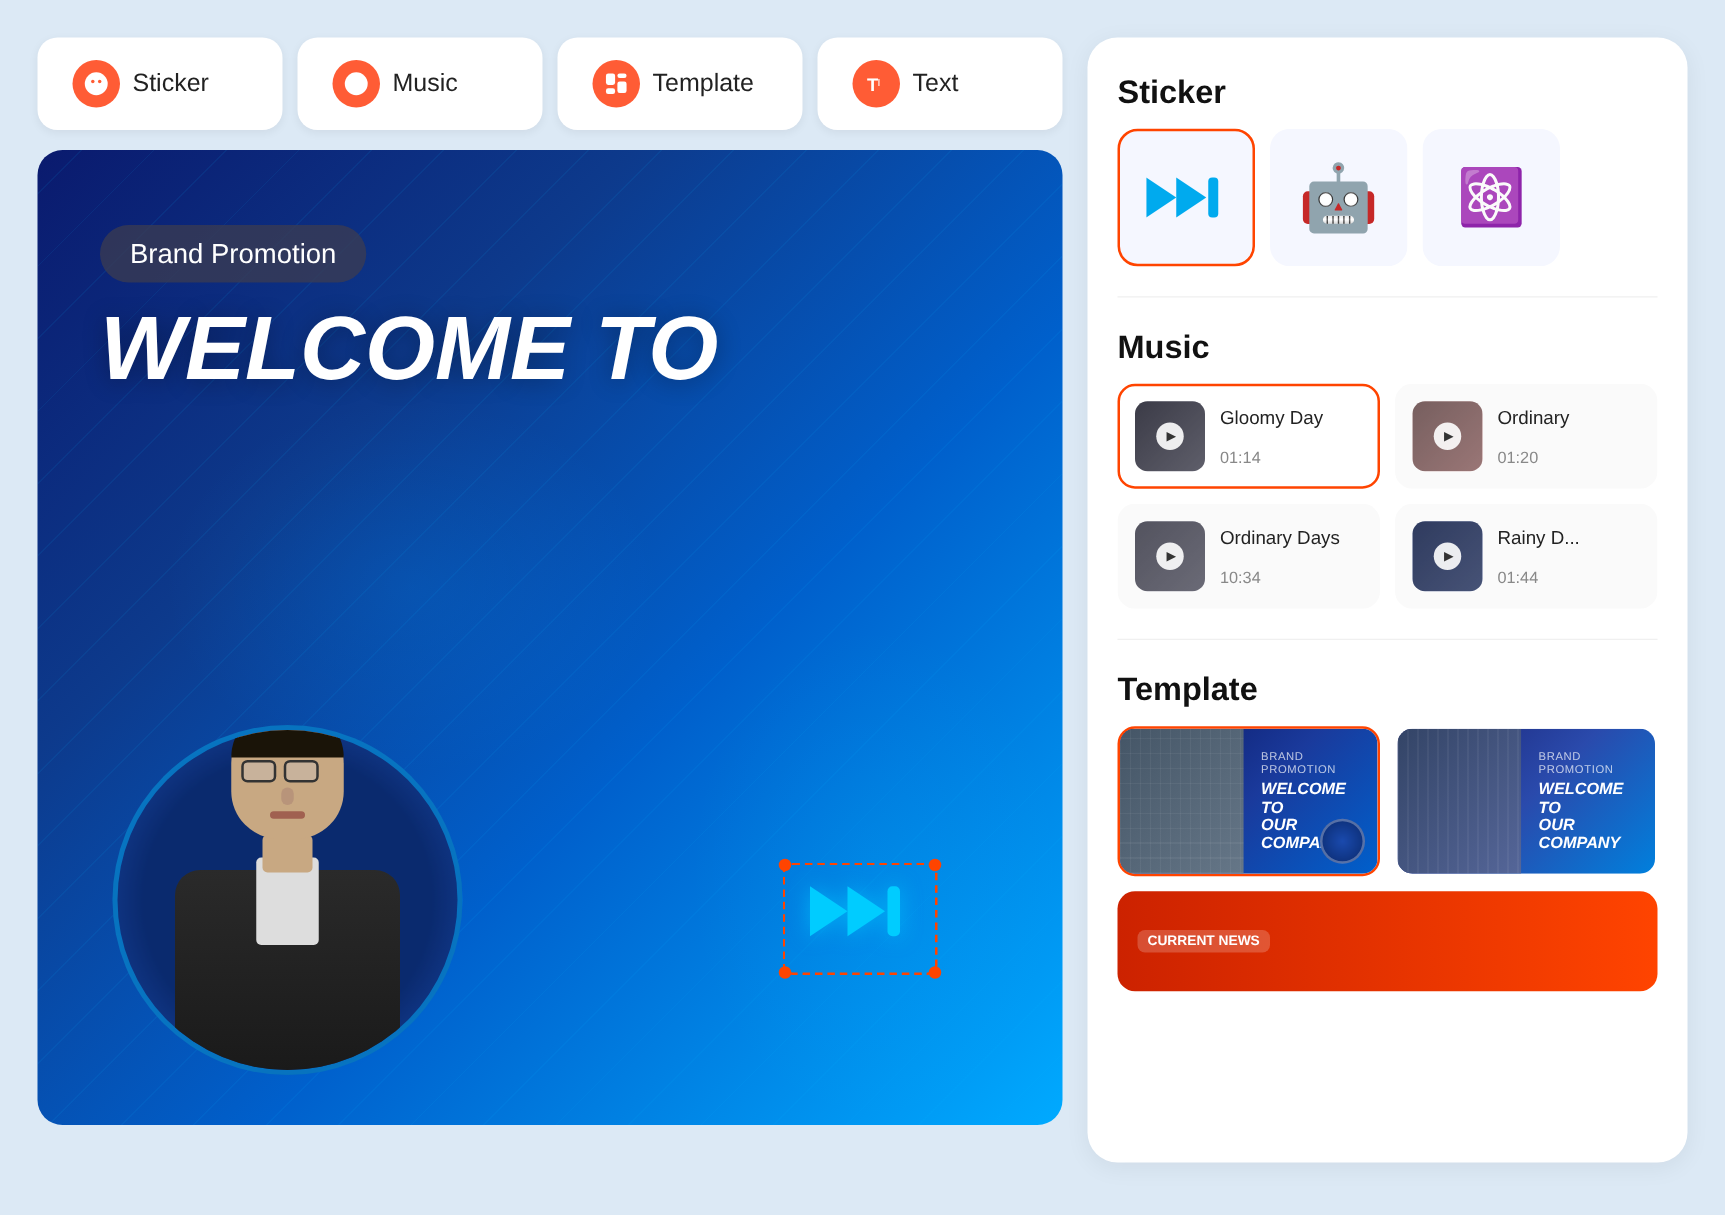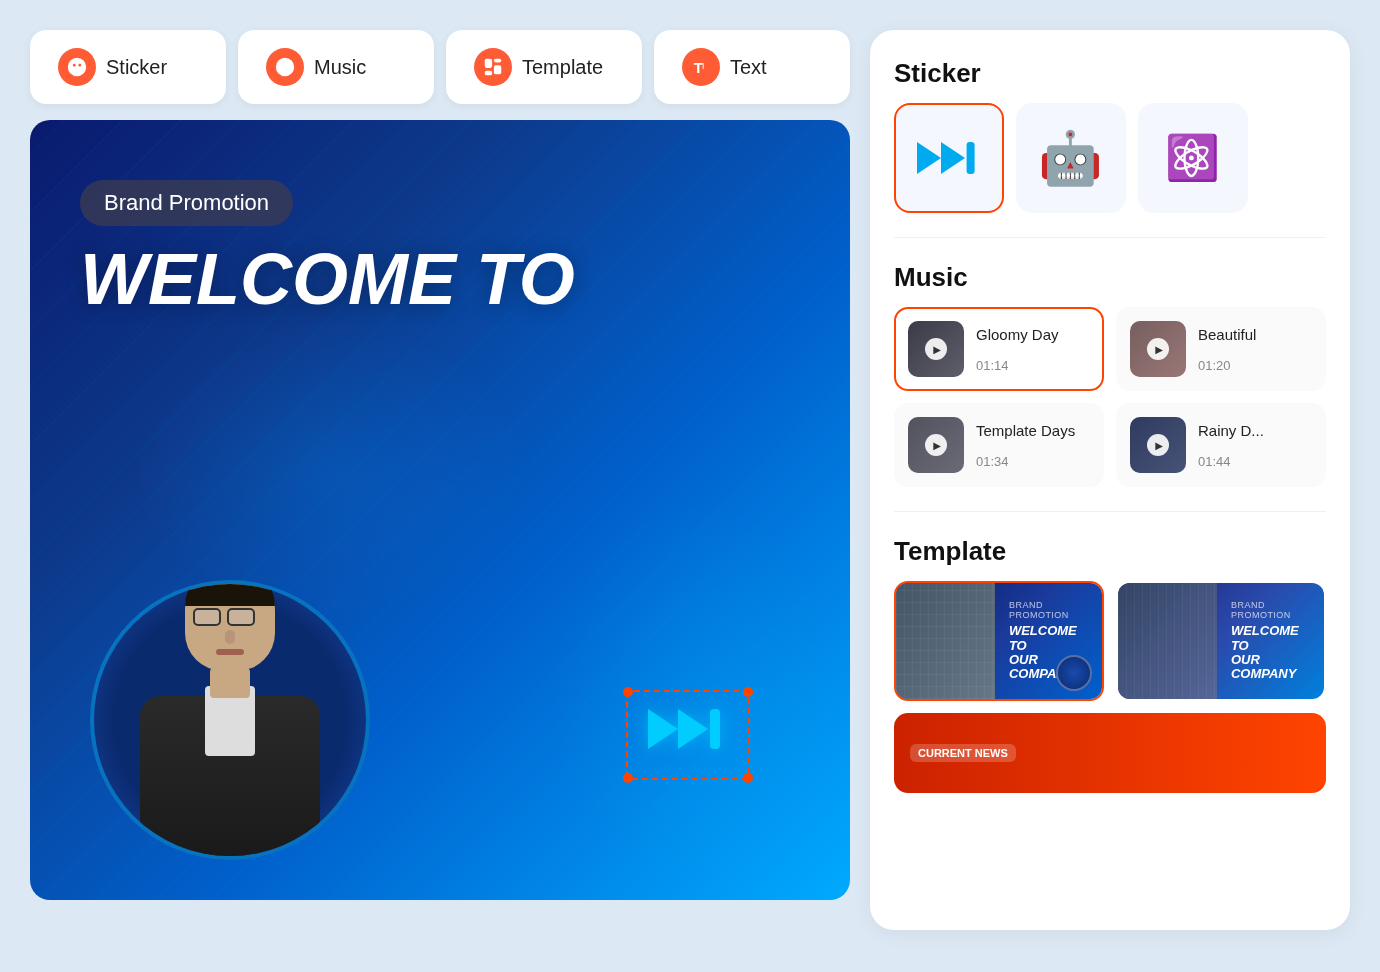--- a/index.html
+++ b/index.html
@@ -494,34 +494,34 @@
           </div>
         </div>
 
         <div class="music-item">
           <div class="music-thumb thumb-beautiful">
             <div class="music-thumb-overlay">
               <div class="play-btn">▶</div>
             </div>
           </div>
           <div class="music-info">
-            <div class="music-name">Beautiful</div>
+            <div class="music-name">Ordinary</div>
             <div class="music-duration">01:20</div>
           </div>
         </div>
 
         <div class="music-item">
           <div class="music-thumb thumb-ordinary">
             <div class="music-thumb-overlay">
               <div class="play-btn">▶</div>
             </div>
           </div>
           <div class="music-info">
-            <div class="music-name">Template Days</div>
-            <div class="music-duration">01:34</div>
+            <div class="music-name">Ordinary Days</div>
+            <div class="music-duration">10:34</div>
           </div>
         </div>
 
         <div class="music-item">
           <div class="music-thumb thumb-rainy">
             <div class="music-thumb-overlay">
               <div class="play-btn">▶</div>
             </div>
           </div>
           <div class="music-info">

